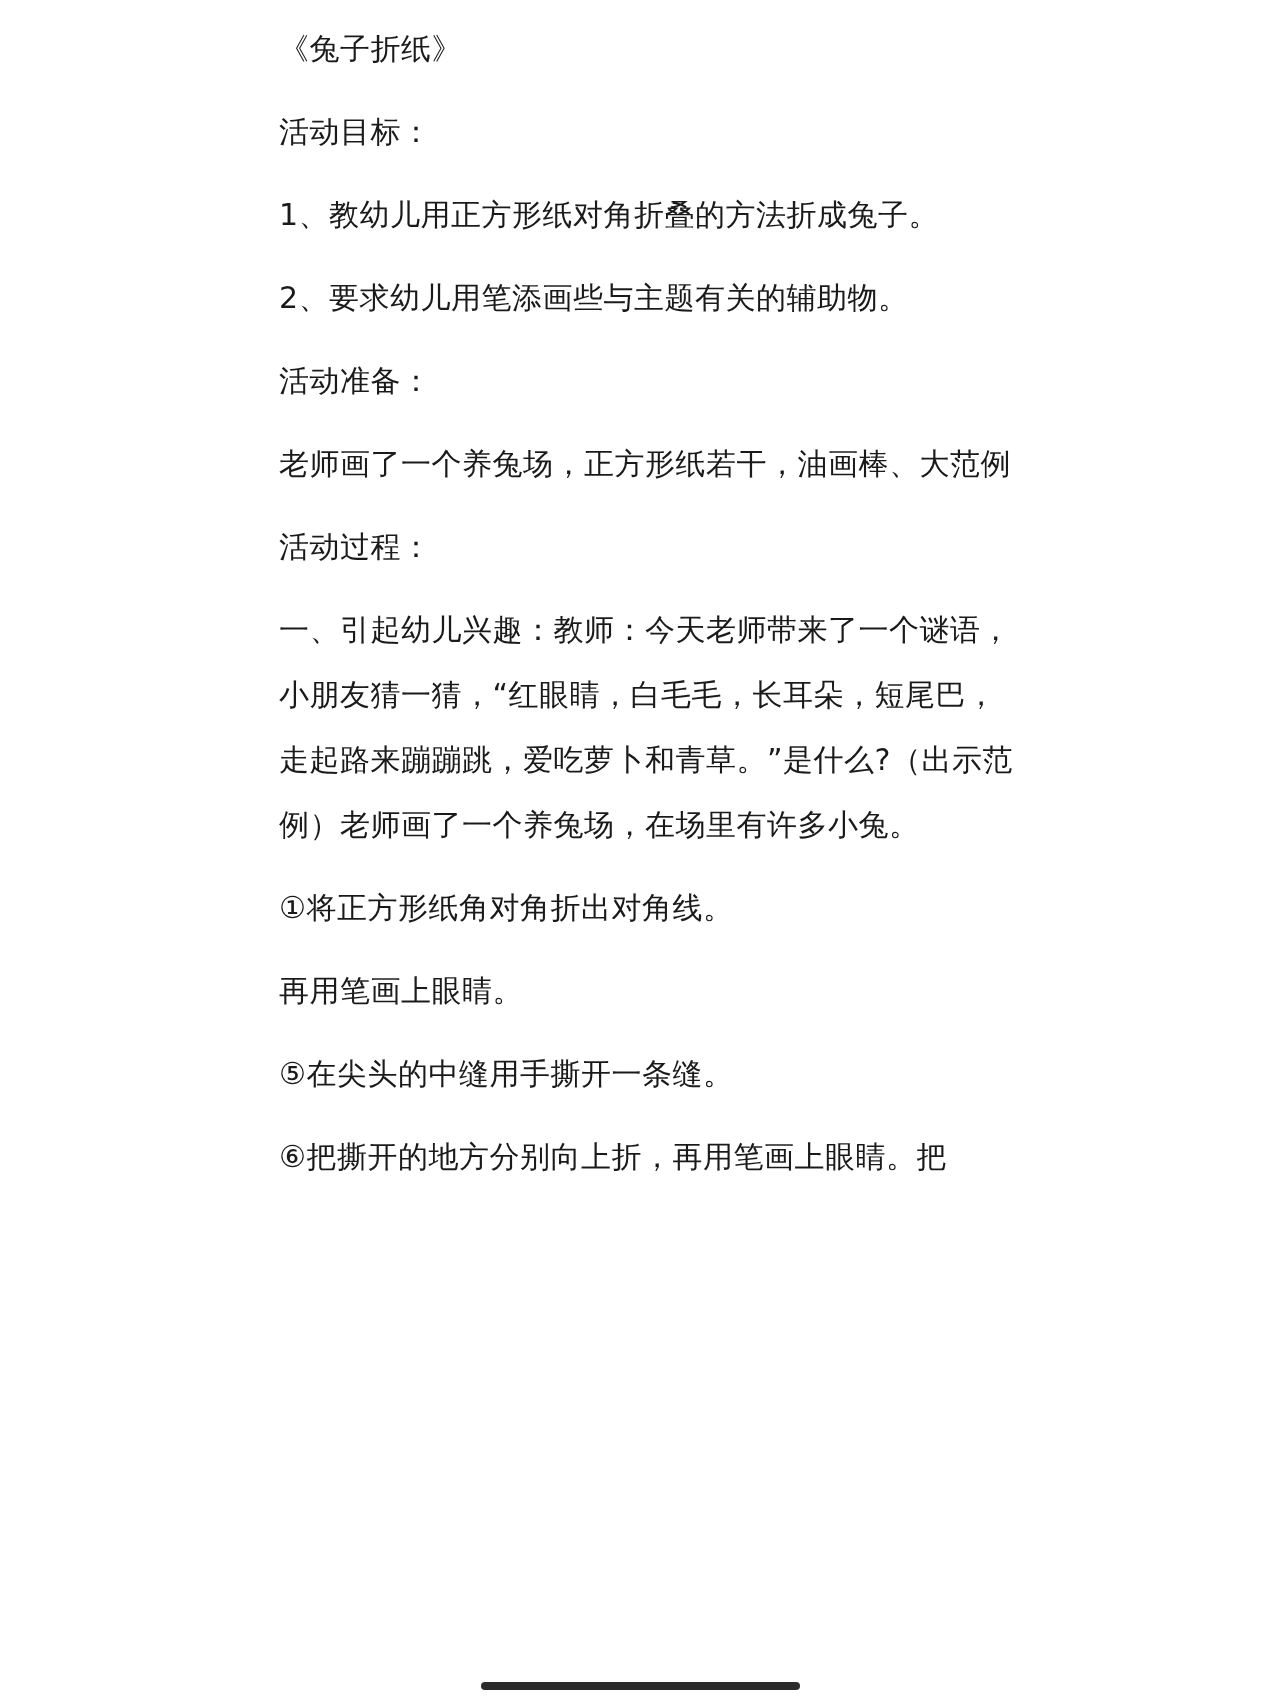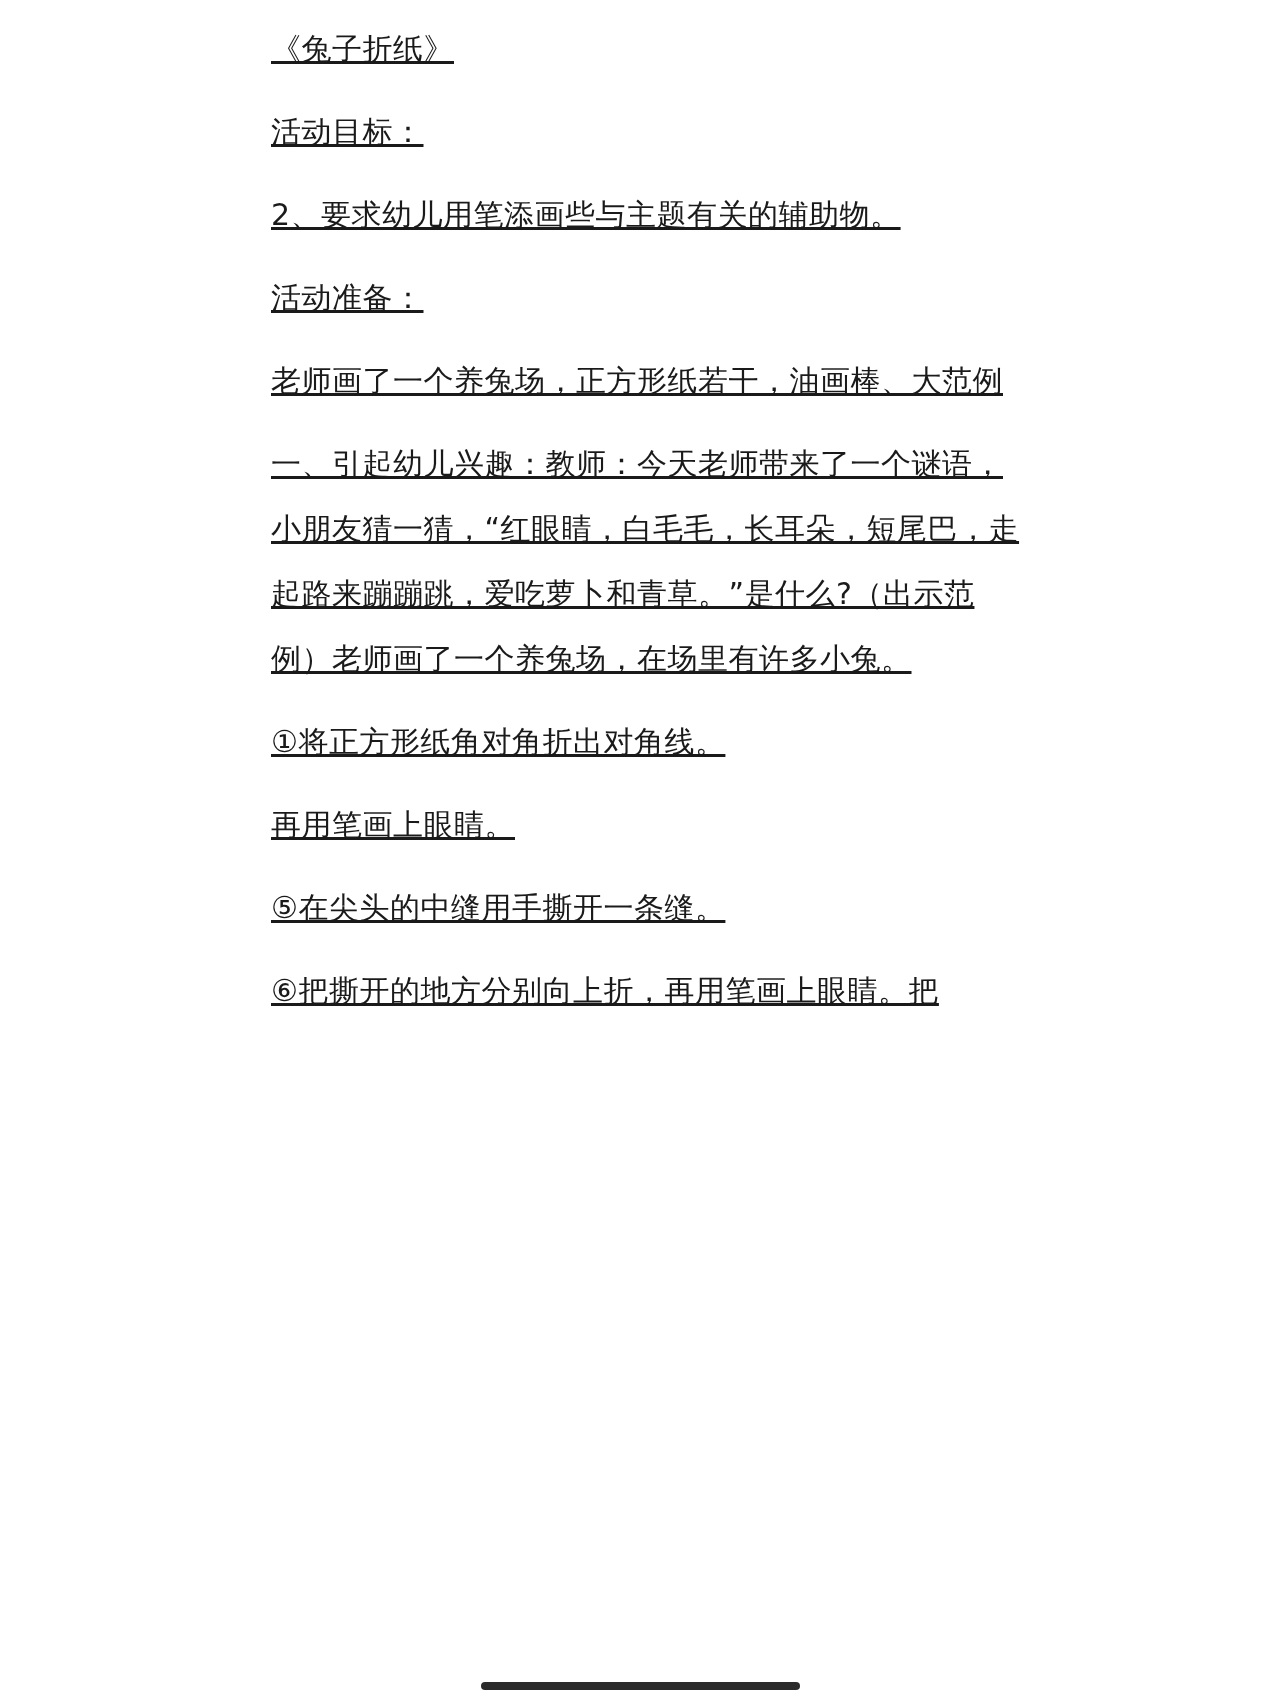--- a/index.html
+++ b/index.html
@@ -18,44 +18,45 @@
     .doc {
       position: absolute;
       left: 263px;
       top: 16px;
       width: 760px;
       font-size: 30px;
       line-height: 65px;
       letter-spacing: 0.5px;
     }
     .para {
-      margin: 0 0 18px 8px;
+      margin: 0 0 18px 16px;
       padding: 0;
       word-break: break-all;
-      text-decoration: underline;
     }
     .home-indicator {
       position: absolute;
       left: 481px;
       top: 1682px;
       width: 319px;
       height: 8px;
       border-radius: 4px;
       background: #2b2b2b;
     }
   </style>
 </head>
 <body>
 
 <div class="doc">
   <p class="para">《兔子折纸》</p>
   <p class="para">活动目标：</p>
+  <p class="para">1、教幼儿用正方形纸对角折叠的方法折成兔子。</p>
   <p class="para">2、要求幼儿用笔添画些与主题有关的辅助物。</p>
   <p class="para">活动准备：</p>
   <p class="para">老师画了一个养兔场，正方形纸若干，油画棒、大范例</p>
+  <p class="para">活动过程：</p>
   <p class="para">一、引起幼儿兴趣：教师：今天老师带来了一个谜语，小朋友猜一猜，“红眼睛，白毛毛，长耳朵，短尾巴，走起路来蹦蹦跳，爱吃萝卜和青草。”是什么?（出示范例）老师画了一个养兔场，在场里有许多小兔。</p>
   <p class="para">①将正方形纸角对角折出对角线。</p>
   <p class="para">再用笔画上眼睛。</p>
   <p class="para">⑤在尖头的中缝用手撕开一条缝。</p>
   <p class="para">⑥把撕开的地方分别向上折，再用笔画上眼睛。把</p>
 </div>
 
 <div class="home-indicator"></div>
 
 </body></html>

